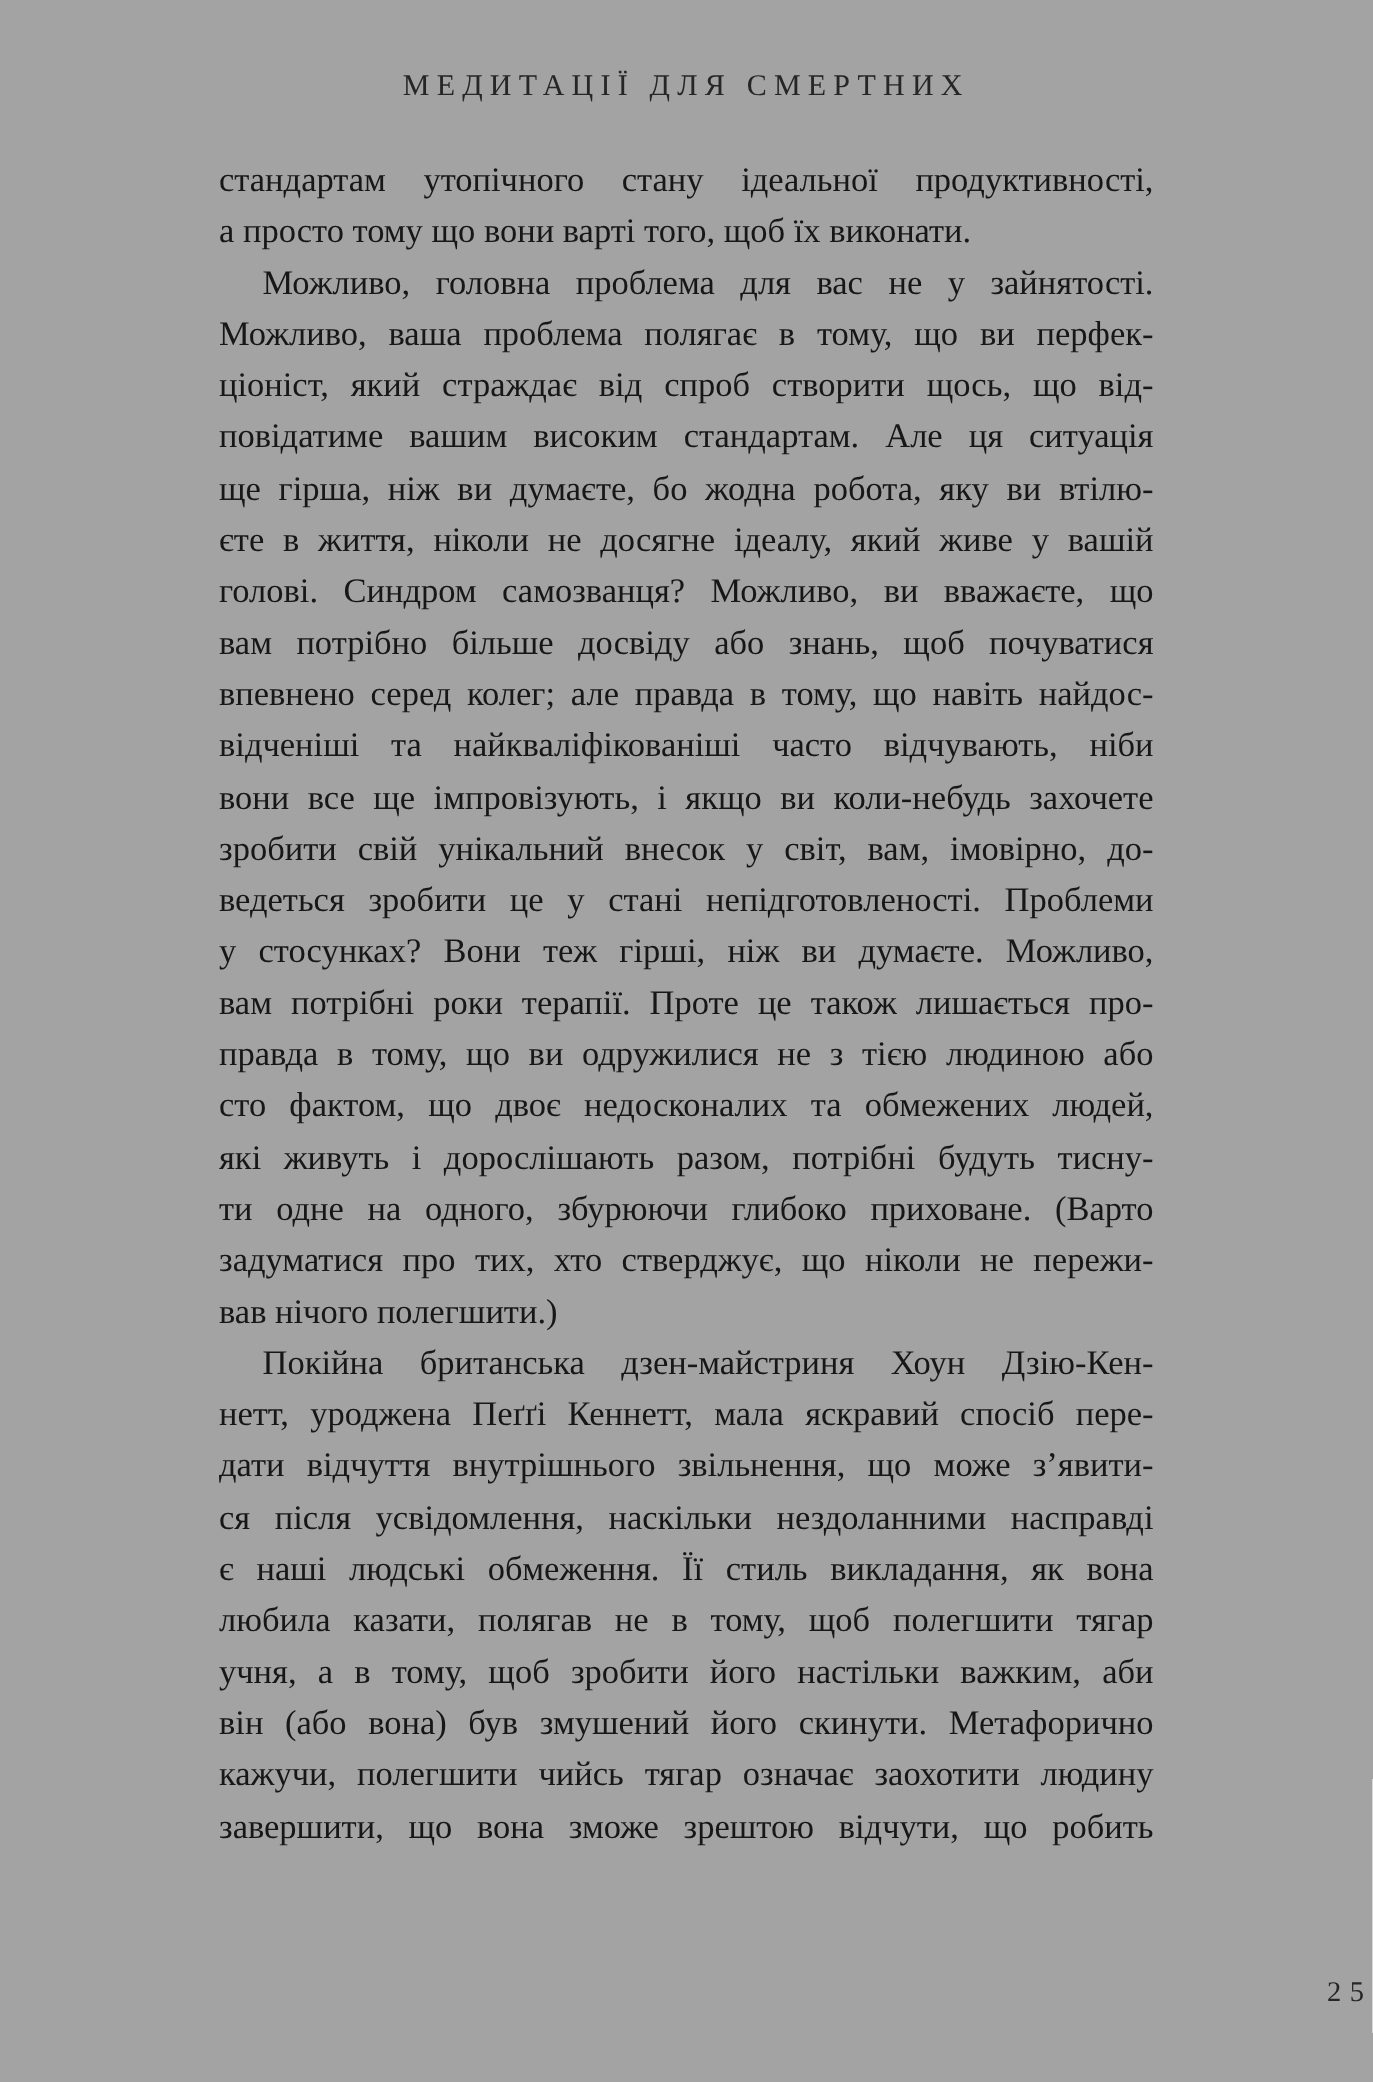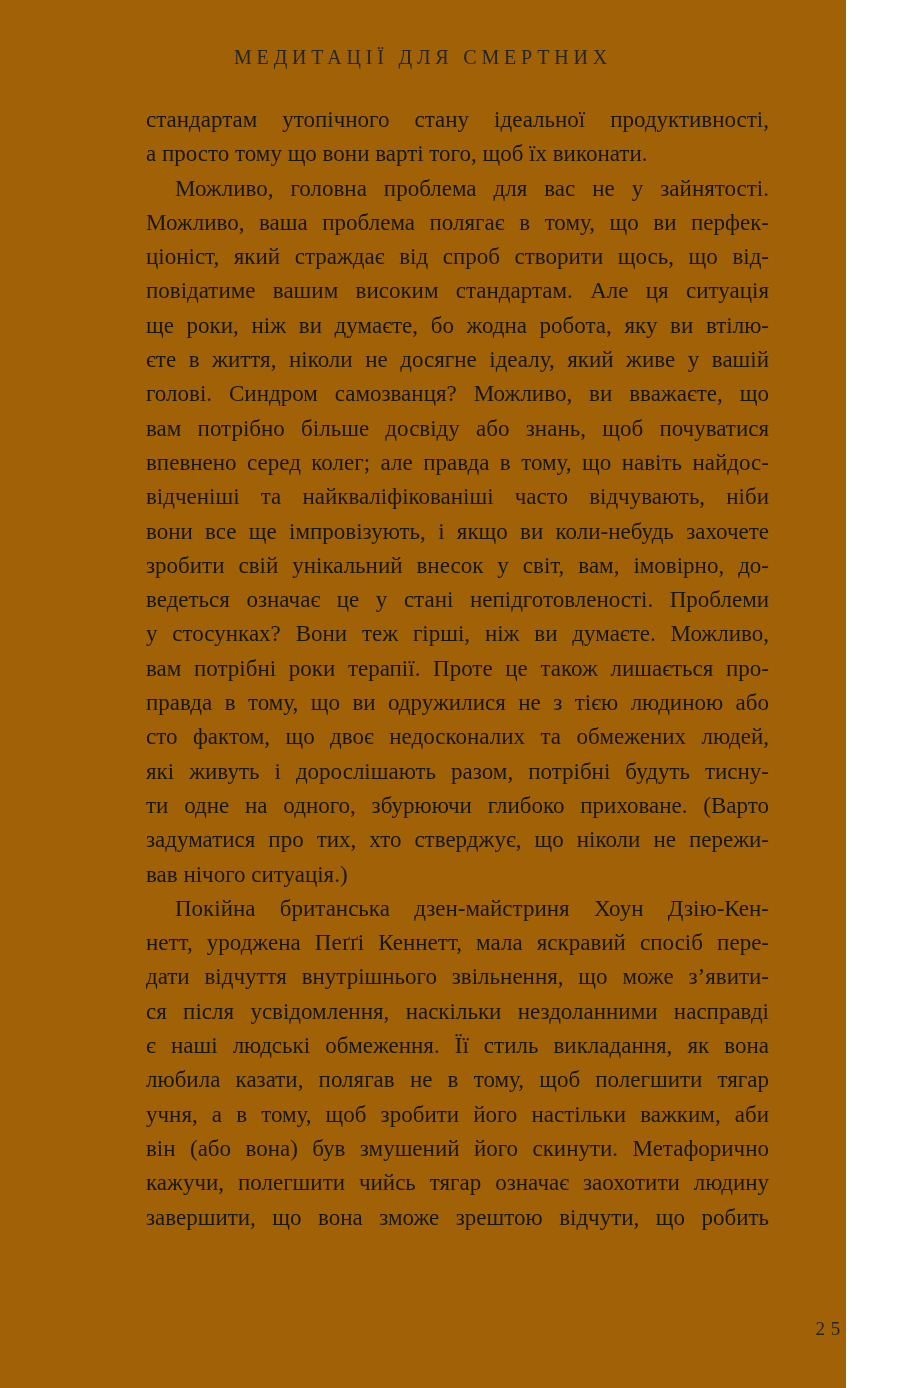--- a/index.html
+++ b/index.html
@@ -2,23 +2,23 @@
 <html><head>
 <meta charset="utf-8">
 <style>
   html, body {
     margin: 0;
     padding: 0;
     background: #ffffff;
   }
   .page {
     position: relative;
-    width: 846px;
+    width: 915px;
     height: 1388px;
-    background: #a16207;
+    background: #a3a3a3;
     font-family: "Liberation Serif", "DejaVu Serif", serif;
     color: #1a1a1a;
     overflow: hidden;
   }
   .running-header {
     position: absolute;
     top: 46px;
     left: 0;
     width: 100%;
     text-align: center;
@@ -74,37 +74,37 @@
     <div class="paragraph">
       <div class="line">стандартам утопічного стану ідеальної продуктивності,</div>
       <div class="line flush">а просто тому що вони варті того, щоб їх виконати.</div>
     </div>
 
     <div class="paragraph">
       <div class="line indent">Можливо, головна проблема для вас не у зайнятості.</div>
       <div class="line">Можливо, ваша проблема полягає в тому, що ви перфек-</div>
       <div class="line">ціоніст, який страждає від спроб створити щось, що від-</div>
       <div class="line">повідатиме вашим високим стандартам. Але ця ситуація</div>
-      <div class="line">ще роки, ніж ви думаєте, бо жодна робота, яку ви втілю-</div>
+      <div class="line">ще гірша, ніж ви думаєте, бо жодна робота, яку ви втілю-</div>
       <div class="line">єте в життя, ніколи не досягне ідеалу, який живе у вашій</div>
       <div class="line">голові. Синдром самозванця? Можливо, ви вважаєте, що</div>
       <div class="line">вам потрібно більше досвіду або знань, щоб почуватися</div>
       <div class="line">впевнено серед колег; але правда в тому, що навіть найдос-</div>
       <div class="line">відченіші та найкваліфікованіші часто відчувають, ніби</div>
       <div class="line">вони все ще імпровізують, і якщо ви коли-небудь захочете</div>
       <div class="line">зробити свій унікальний внесок у світ, вам, імовірно, до-</div>
-      <div class="line">ведеться означає це у стані непідготовленості. Проблеми</div>
+      <div class="line">ведеться зробити це у стані непідготовленості. Проблеми</div>
       <div class="line">у стосунках? Вони теж гірші, ніж ви думаєте. Можливо,</div>
       <div class="line">вам потрібні роки терапії. Проте це також лишається про-</div>
       <div class="line">правда в тому, що ви одружилися не з тією людиною або</div>
       <div class="line">сто фактом, що двоє недосконалих та обмежених людей,</div>
       <div class="line">які живуть і дорослішають разом, потрібні будуть тисну-</div>
       <div class="line">ти одне на одного, збурюючи глибоко приховане. (Варто</div>
       <div class="line">задуматися про тих, хто стверджує, що ніколи не пережи-</div>
-      <div class="line flush">вав нічого ситуація.)</div>
+      <div class="line flush">вав нічого полегшити.)</div>
     </div>
 
     <div class="paragraph">
       <div class="line indent">Покійна британська дзен-майстриня Хоун Дзію-Кен-</div>
       <div class="line">нетт, уроджена Пеґґі Кеннетт, мала яскравий спосіб пере-</div>
       <div class="line">дати відчуття внутрішнього звільнення, що може з’явити-</div>
       <div class="line">ся після усвідомлення, наскільки нездоланними насправді</div>
       <div class="line">є наші людські обмеження. Її стиль викладання, як вона</div>
       <div class="line">любила казати, полягав не в тому, щоб полегшити тягар</div>
       <div class="line">учня, а в тому, щоб зробити його настільки важким, аби</div>

